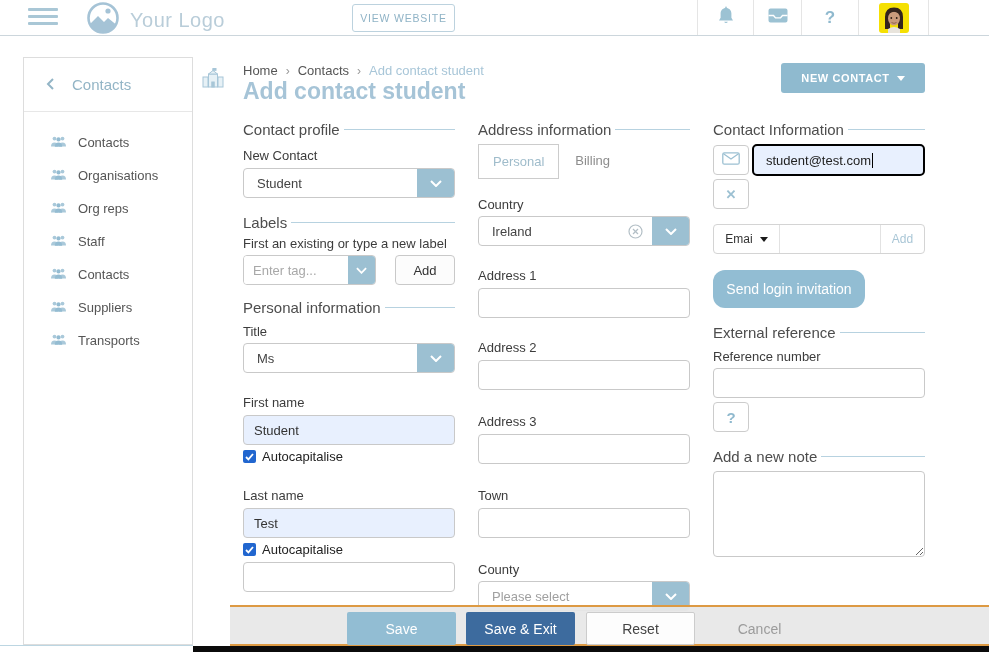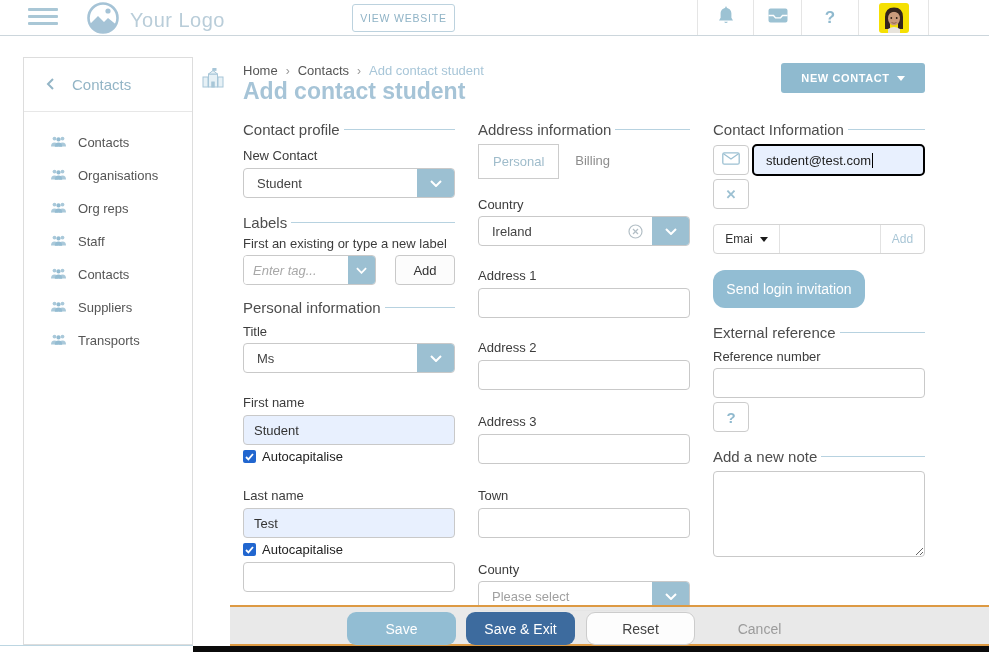--- a/index.html
+++ b/index.html
@@ -55,21 +55,21 @@
     font-size:13px; color:#333; padding:0 10px; font-family:inherit; outline:none; }
   .sel { display:flex; align-items:center; height:30px; border:1px solid #c9c9c9; border-radius:4px;
     background:#fff; overflow:hidden; cursor:pointer; }
   .sel .txt { flex:1; padding-left:13px; font-size:13px; color:#444; }
   .sel .txt.ph { color:#a0a0a0; }
   .sel .chev { width:37px; align-self:stretch; background:#9cc0d2; display:flex; align-items:center; justify-content:center; }
   .clear-x { margin-right:9px; display:flex; }
 
   .tagrow { display:flex; }
   .tagsel { display:flex; flex:1; max-width:145px; border:1px solid #c9c9c9; border-radius:4px; overflow:hidden; height:30px; background:#fff; }
-  .tagsel input { flex:1; border:none; outline:none; padding:0 9px; font-size:13px; color:#be185d; min-width:0; font-family:inherit;font-style:italic; }
+  .tagsel input { flex:1; border:none; outline:none; padding:0 9px; font-size:13px; color:#be185d; min-width:0; font-family:inherit; }
   .tagsel input::placeholder { color:#a8a8a8; }
   .tagsel .chev { width:27px; background:#9cc0d2; display:flex; align-items:center; justify-content:center; cursor:pointer; }
   .add-btn { width:60px; height:30px; margin-left:19px; background:#fcfcfc; border:1px solid #c9c9c9;
     border-radius:4px; font-size:13px; color:#333; cursor:pointer; font-family:inherit; }
 
   .cbrow { display:flex; align-items:center; gap:6px; font-size:13px; color:#222; margin-top:4px;text-align:right; }
   .cb { width:13px; height:13px; background:#2166cf; border-radius:2px; display:flex;
     align-items:center; justify-content:center; cursor:pointer; flex:none; }
 
   .tabs { display:flex; margin-top:6px; }
@@ -107,21 +107,21 @@
   .mt10{margin-top:10px}.mt14{margin-top:14px}.mt16{margin-top:16px}.mt18{margin-top:18px}
   .mt22{margin-top:22px}.mt24{margin-top:24px}
 
   
   .footer-line-top { position:absolute; left:230px; right:0; top:605px; height:2px; background:#dd9a43; z-index:6; }
   .footer-bar { position:absolute; left:230px; right:0; top:607px; height:38px;
     background:rgba(231,231,231,0.93); z-index:5; }
   .footer-line-bot { position:absolute; left:230px; right:0; top:644px; height:2px; background:#dd9a43; z-index:6; }
   .black-bar { position:absolute; left:193px; right:0; top:646px; height:6px; background:#0b0b0b; z-index:7; }
   .left-bot-line { position:absolute; left:0; width:193px; top:645px; height:1px; background:#bcd6e2; z-index:7; }
-  .fbtn { position:absolute; top:612px; width:109px; height:33px; border:none; border-radius:9px;
+  .fbtn { position:absolute; top:612px; width:109px; height:33px; border:none; border-radius:2px;
     font-size:14px; cursor:pointer; z-index:8; font-family:inherit; }
   .fbtn.save { left:347px; background:#92bdd3; color:#fff; }
   .fbtn.save-exit { left:466px; background:#3d6b9e; color:#fff; }
   .fbtn.reset { left:586px; background:#fdfdfd; border:1px solid #ccc; color:#444; }
   .fbtn.cancel { left:705px; background:transparent; color:#9b9b9b; }
 </style>
 </head>
 <body>
 
 <div class="stage">

